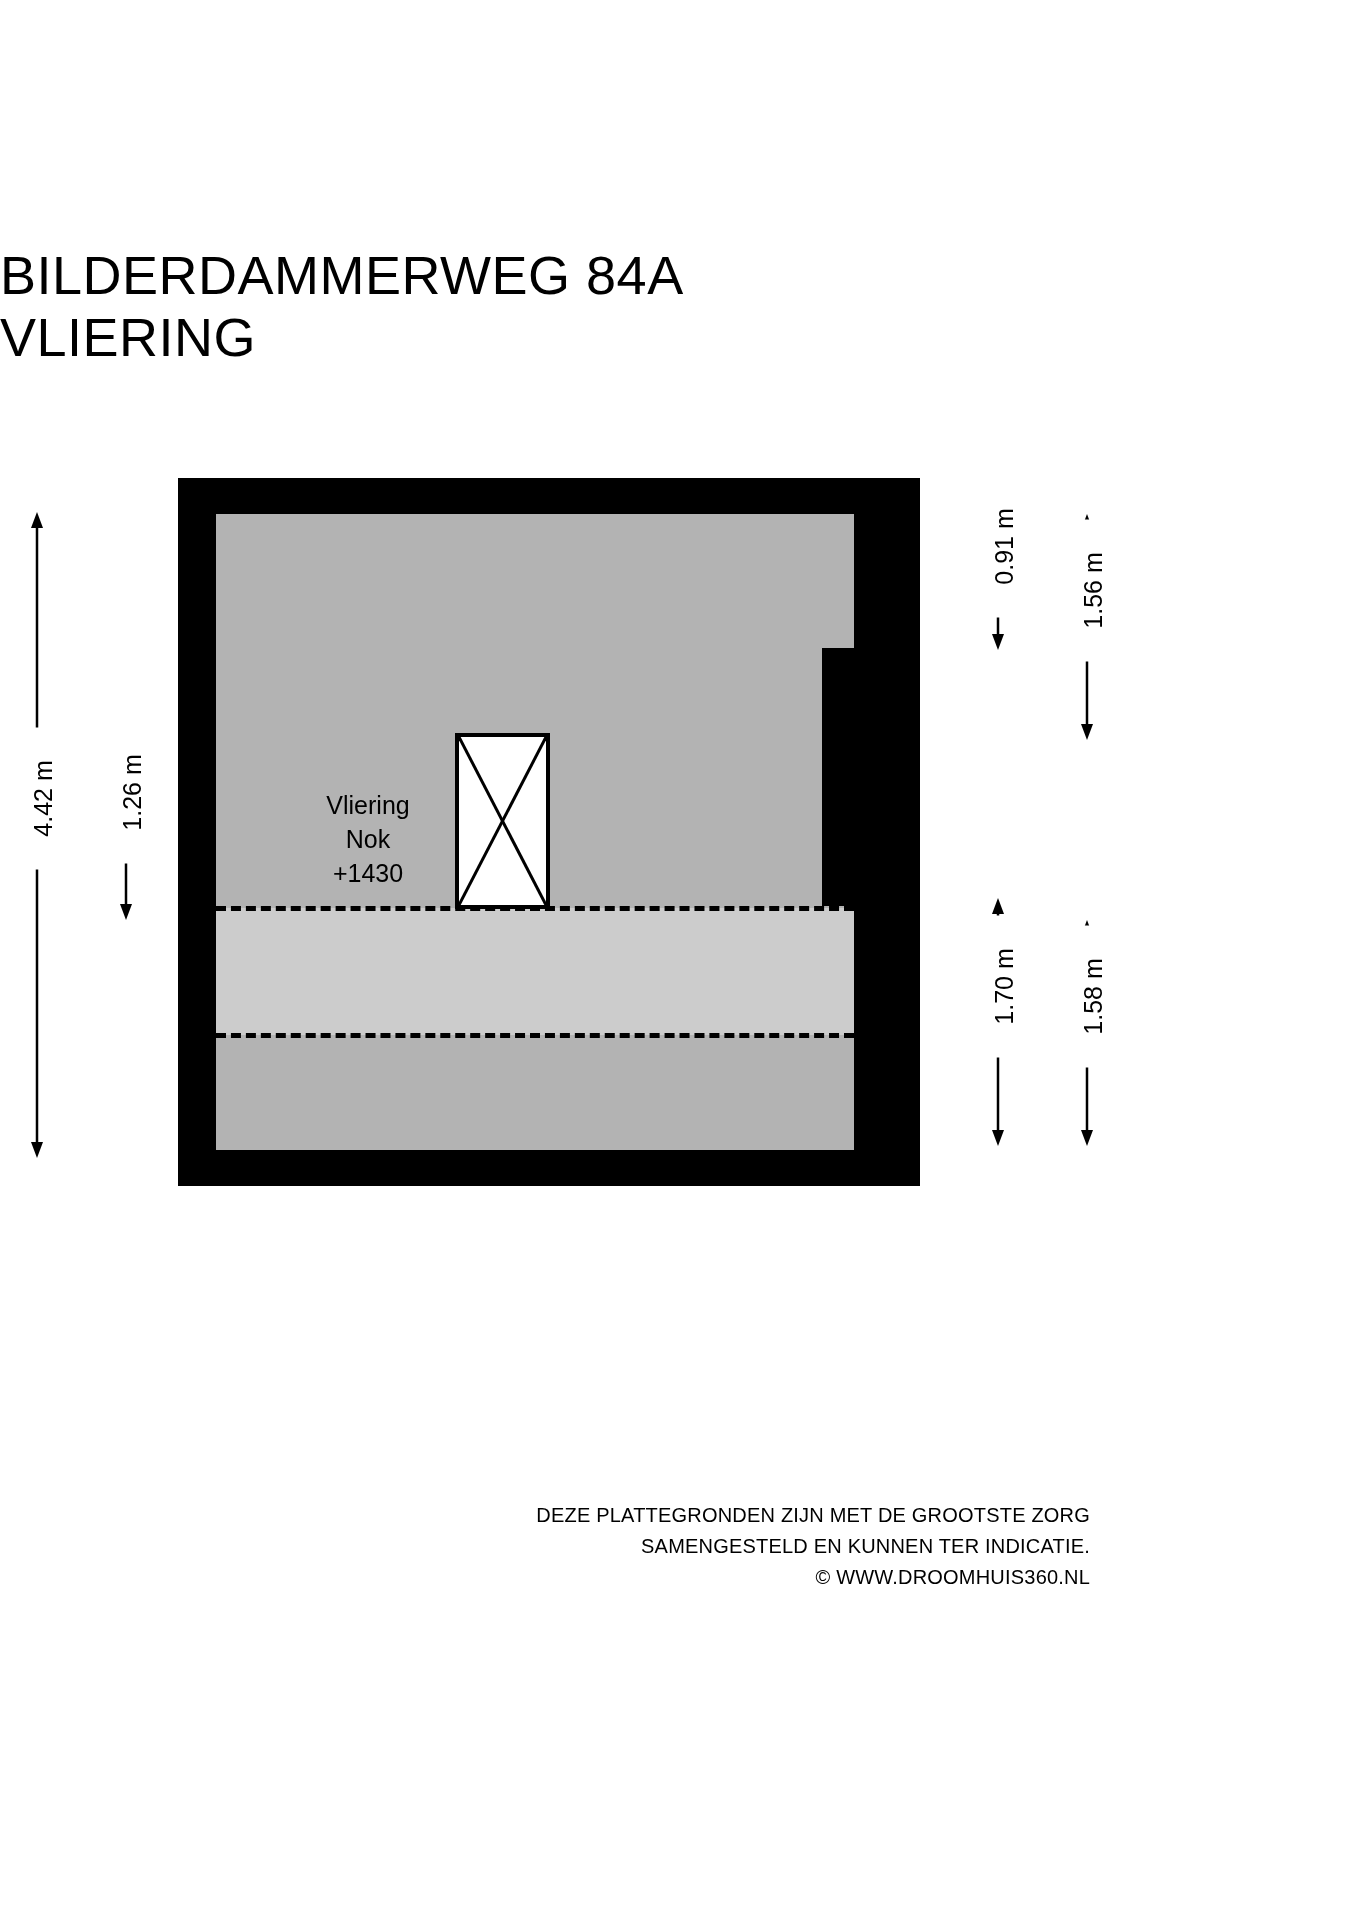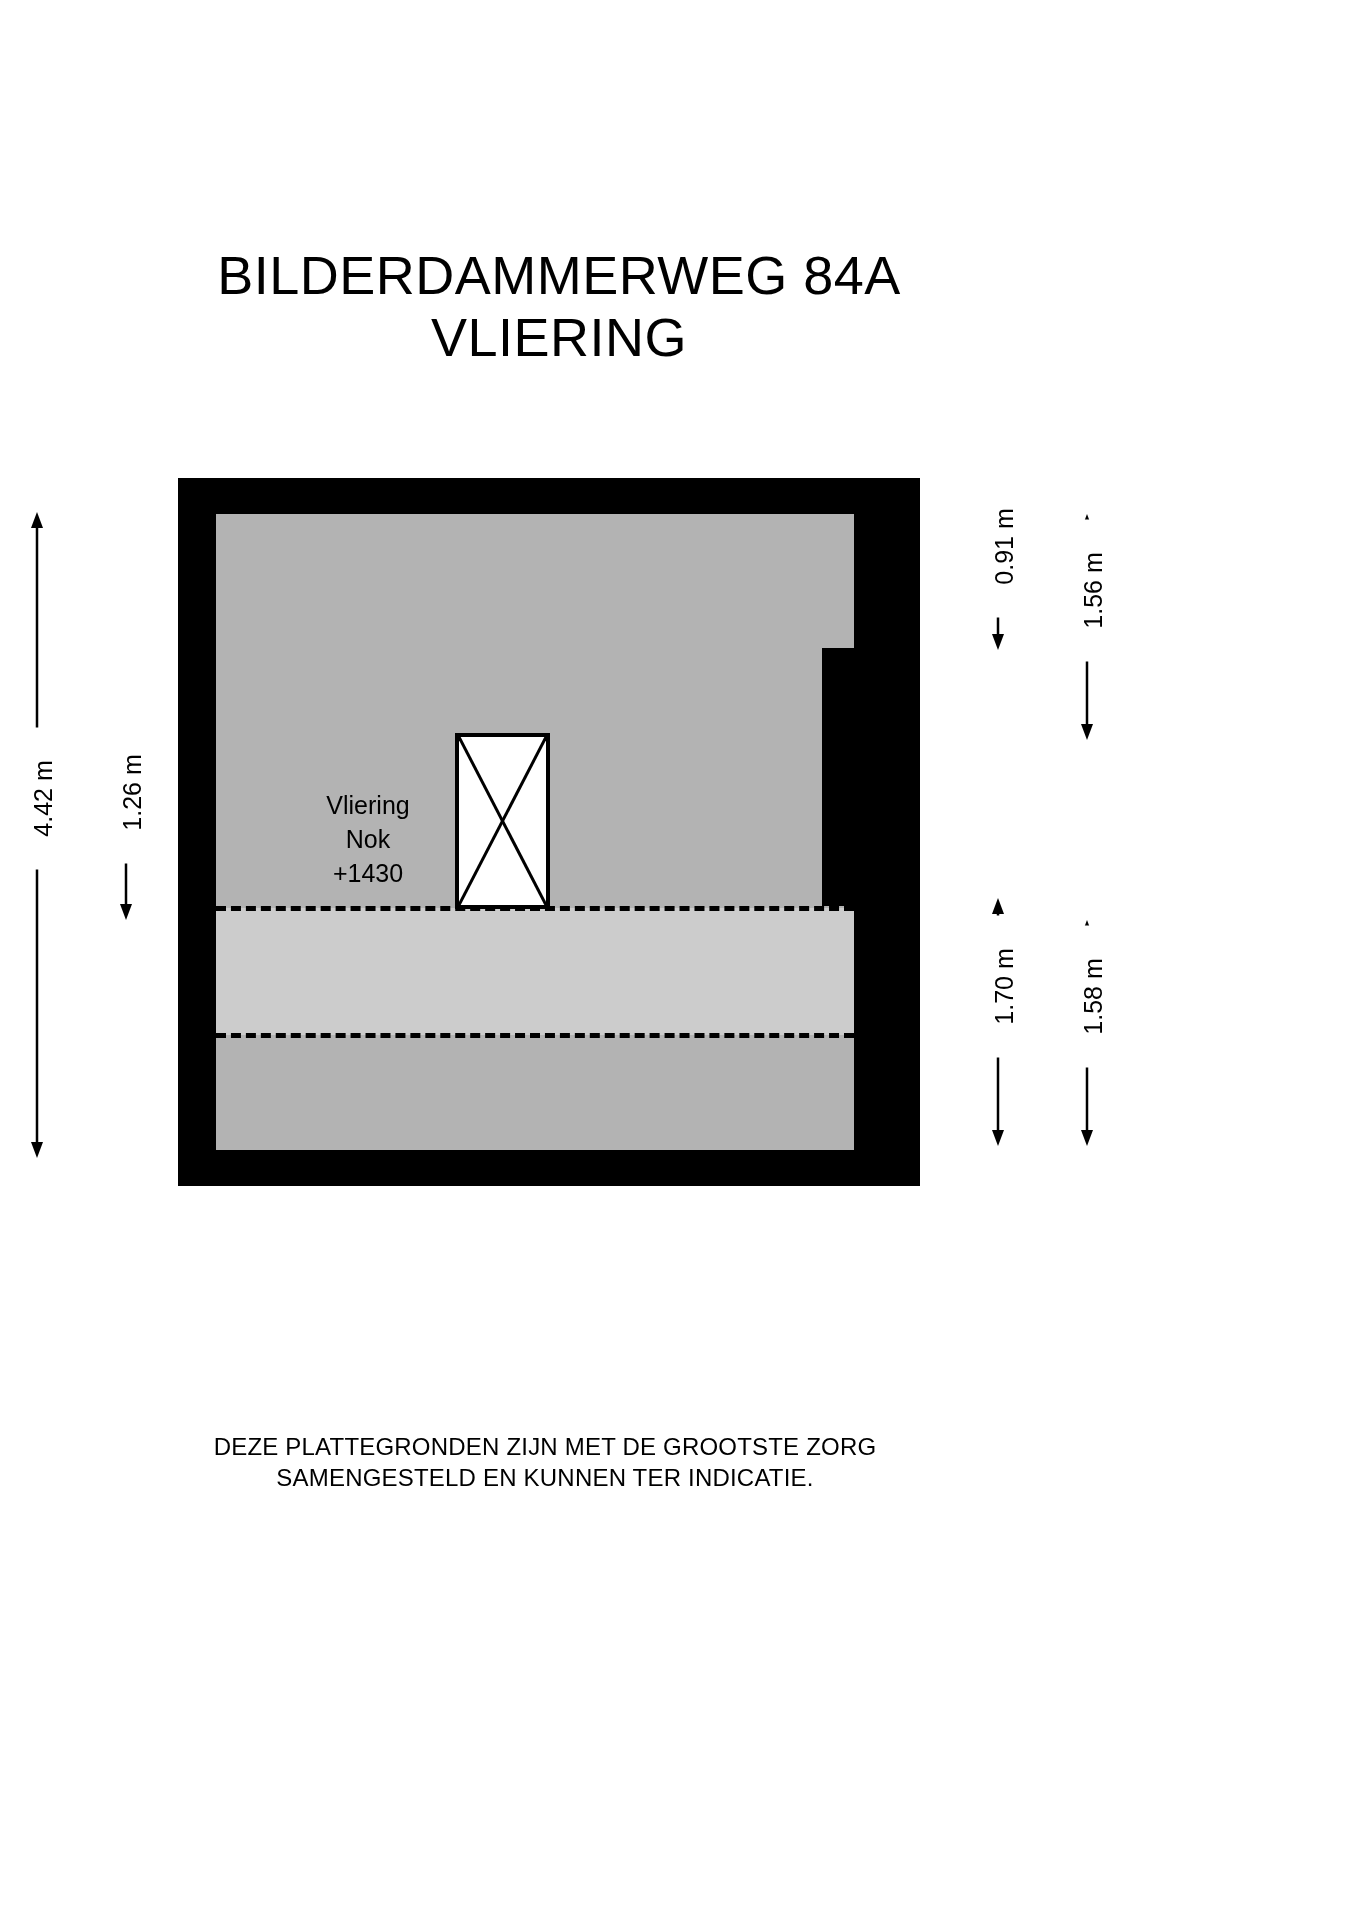--- a/index.html
+++ b/index.html
@@ -15,22 +15,21 @@
     color: #000000;
     overflow: hidden;
   }
 
   
   #title-block {
     position: absolute;
     left: 0;
     top: 244px;
     width: 1090px;
-    text-align: center;
-    padding-left: 14px;
+    text-align: left;
   }
   .title-line-1 {
     font-size: 54px;
     line-height: 62px;
     letter-spacing: 0.5px;
     white-space: nowrap;
   }
   .title-line-2 {
     font-size: 54px;
     line-height: 62px;
@@ -151,24 +150,24 @@
   }
   .dim-label.vertical {
     transform-origin: center center;
     transform: rotate(-90deg);
   }
 
   
   #footer {
     position: absolute;
     left: 0;
-    top: 1431px;
+    top: 1500px;
     width: 1090px;
-    text-align: center;
-    font-size: 24px;
+    text-align: right;
+    font-size: 20px;
     line-height: 31px;
     letter-spacing: 0.2px;
   }
 </style>
 </head>
 <body>
 
 <div id="title-block">
   <div class="title-line-1">BILDERDAMMERWEG 84A</div>
   <div class="title-line-2">VLIERING</div>
@@ -261,13 +260,14 @@
       <polygon points="15,226 9,210 21,210" fill="#000"></polygon>
     </svg>
     <span class="dim-label vertical" style="left:-50px; top:60px; width:130px; text-align:center;">1.58 m</span>
   </div>
 
 </div>
 
 <div id="footer">
   <div>DEZE PLATTEGRONDEN ZIJN MET DE GROOTSTE ZORG</div>
   <div>SAMENGESTELD EN KUNNEN TER INDICATIE.</div>
+  <div>© WWW.DROOMHUIS360.NL</div>
 </div>
 
 </body></html>

